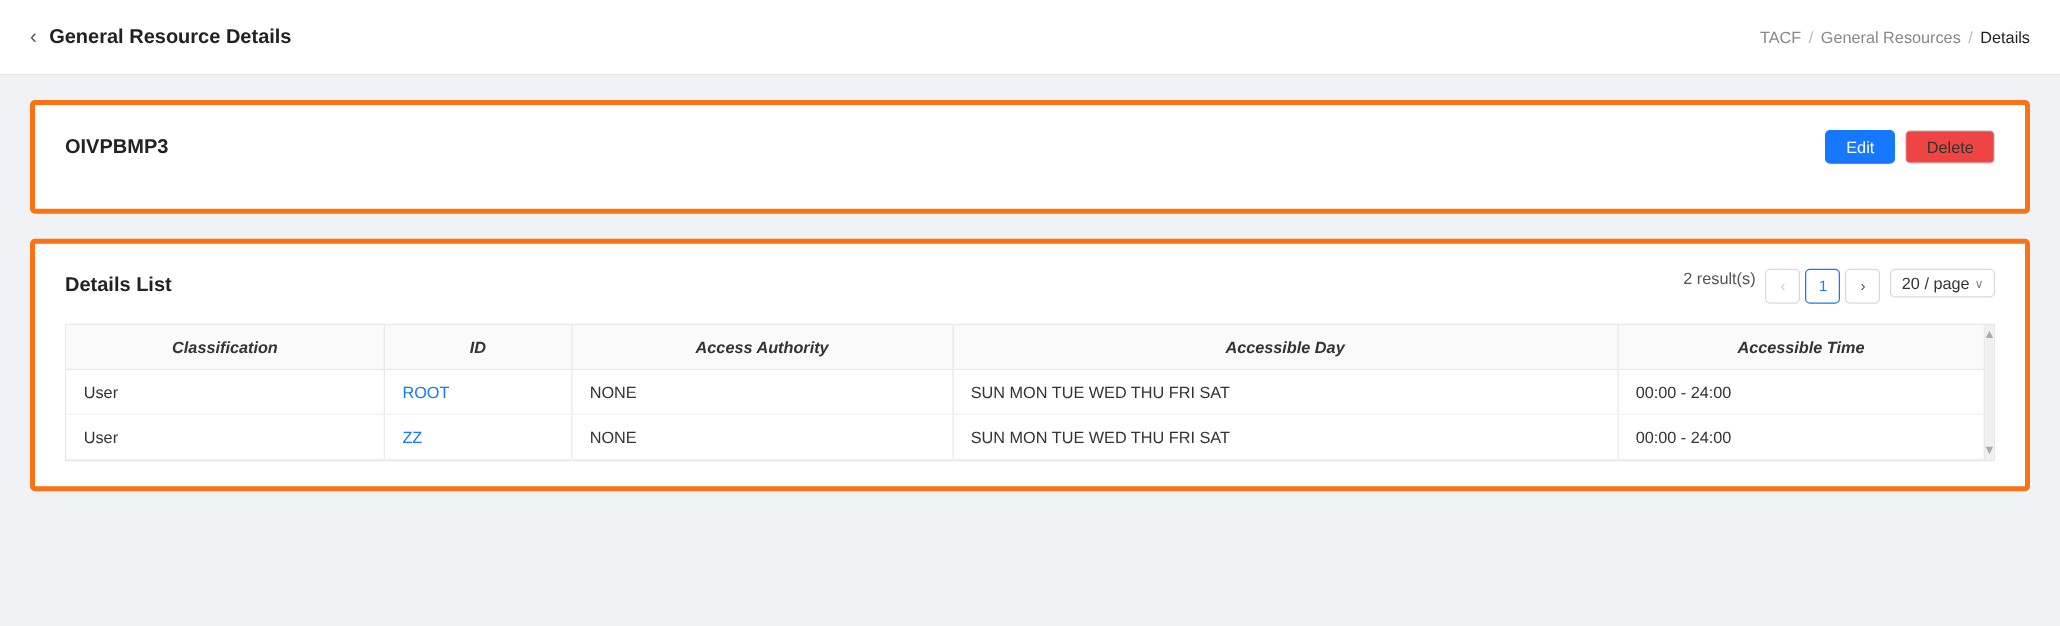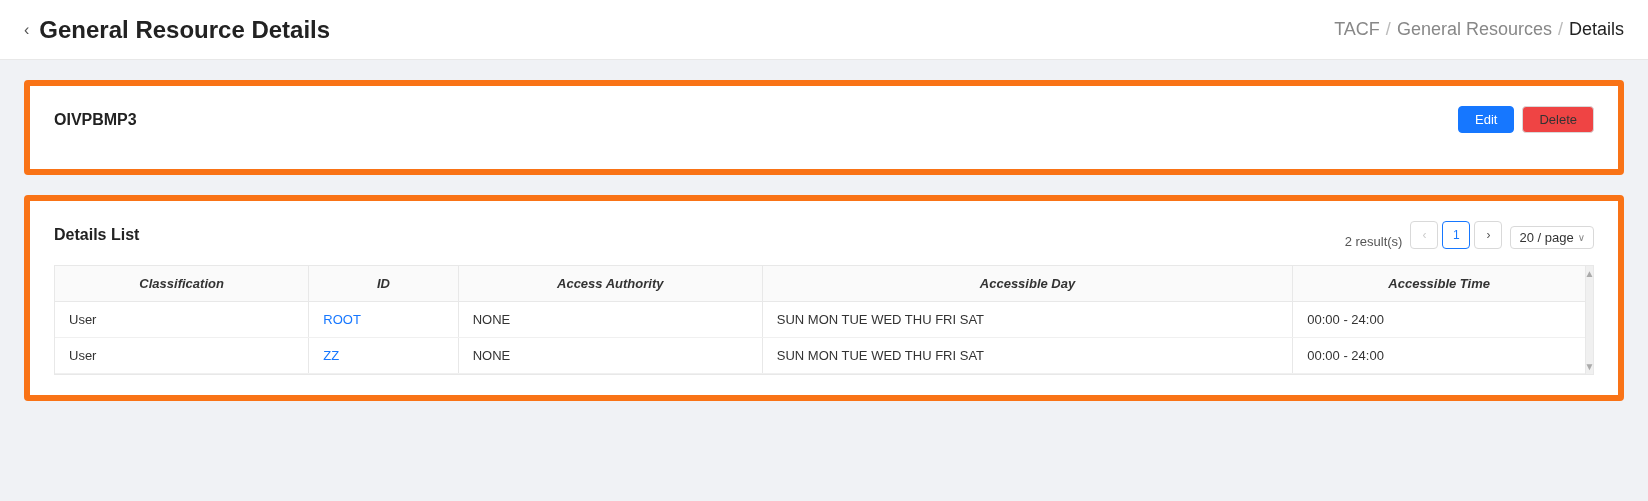--- a/index.html
+++ b/index.html
@@ -28,26 +28,26 @@
       display: flex;
       align-items: center;
       gap: 10px;
     }
     .back-icon {
       font-size: 16px;
       color: #555;
       cursor: pointer;
     }
     .page-title {
-      font-size: 24px;
+      font-size: 16px;
       font-weight: 600;
       color: #222;
     }
     .breadcrumb {
-      font-size: 18px;
+      font-size: 13px;
       color: #888;
       display: flex;
       align-items: flex-end;
       gap: 6px;
     }
     .breadcrumb-separator {
       color: #bbb;
     }
     .breadcrumb-current {
       color: #222;
@@ -56,21 +56,21 @@
     
     .content-area {
       padding: 20px 24px;
       display: flex;
       flex-direction: column;
       gap: 20px;
     }
     
     .card {
       background: #fff;
-      border: 6px solid #f97316;
+      border: 4px solid #f97316;
       border-radius: 4px;
       padding: 20px 24px;
     }
     
     .resource-card-header {
       display: flex;
       align-items: center;
       justify-content: space-between;
       margin-bottom: 16px;
     }
@@ -125,21 +125,21 @@
       justify-content: space-between;
       margin-bottom: 16px;
     }
     .access-title {
       font-size: 16px;
       font-weight: 600;
       color: #222;
     }
     .pagination-area {
       display: flex;
-      align-items: flex-end;
+      align-items: flex-start;
       gap: 8px;
       font-size: 13px;
       color: #555;
       margin-left: 16px;
     }
     .pagination-info {
       color: #555;
     }
     .pagination-nav {
       display: flex;

